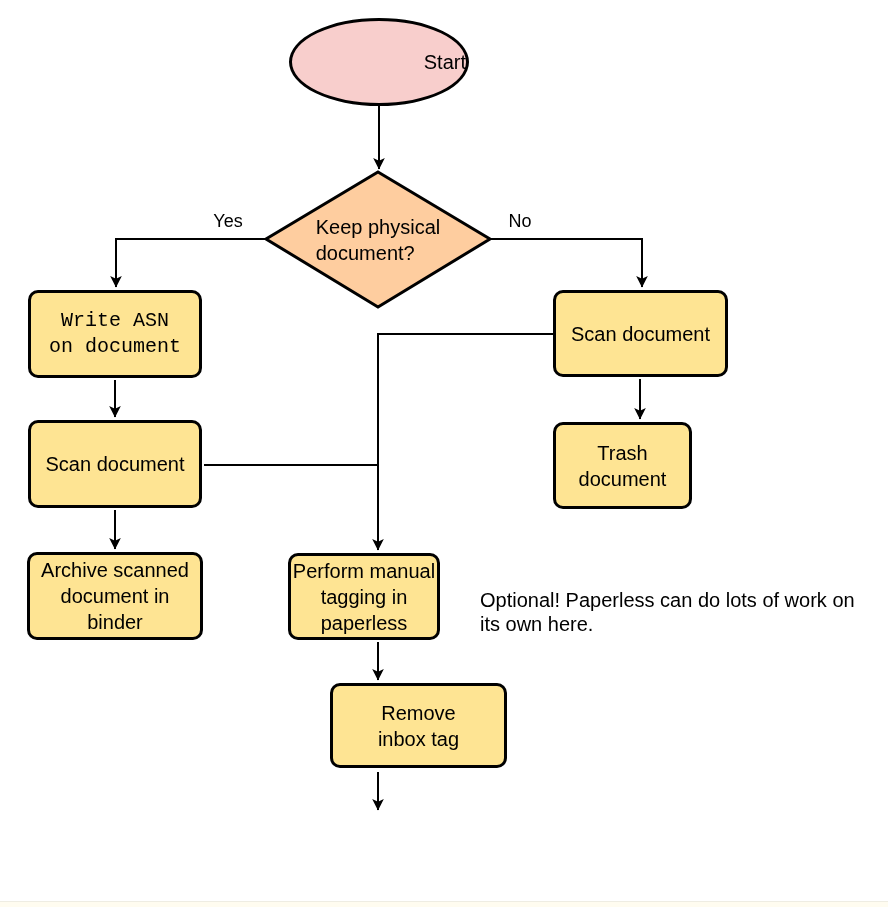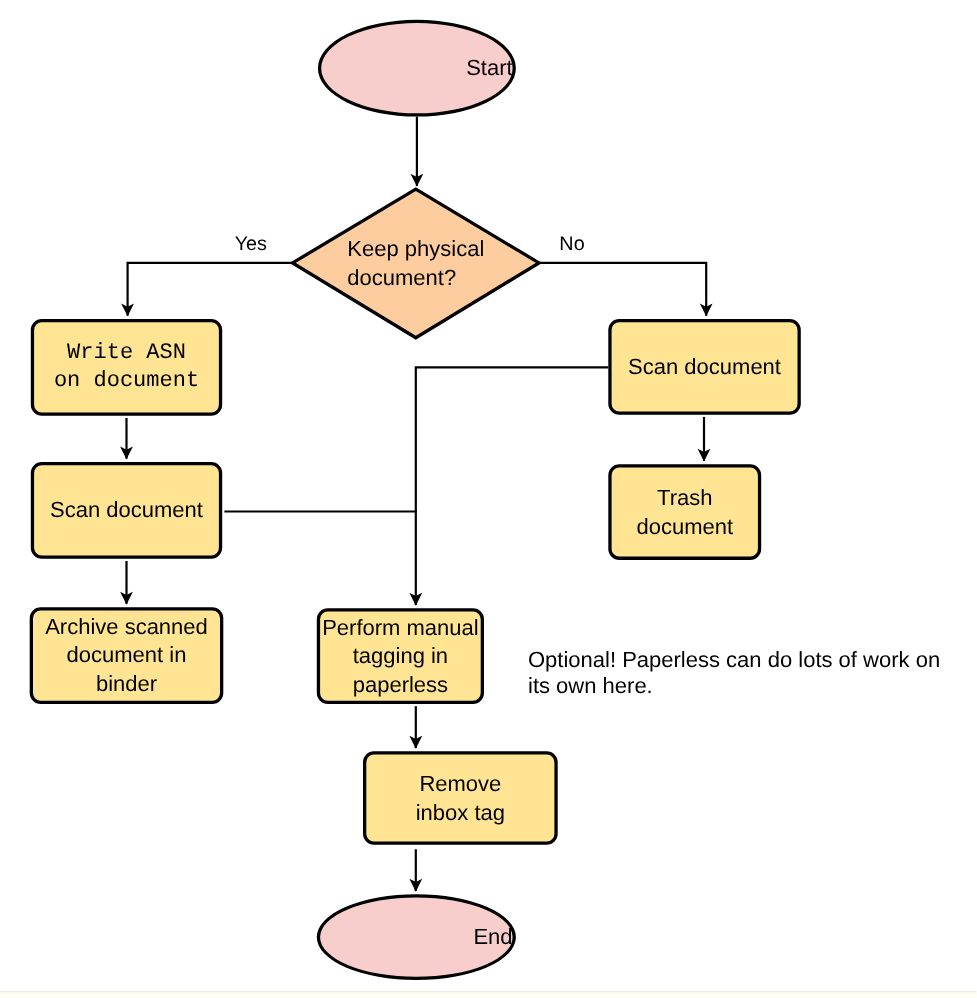--- a/index.html
+++ b/index.html
@@ -147,23 +147,20 @@
     <span>Perform manual
 tagging in
 paperless</span>
   </div>
 
   <div class="node process" style="left:290px; top:683px; width:177px; height:85px;margin-left:40px;">
     <span>Remove
 inbox tag</span>
   </div>
 
-  <div class="node terminator" style="left:288px; top:813px; width:181px; height:78px;">
-    <span>End</span>
-  </div>
 
   <div class="edge-label" style="left:206px; top:211px; width:44px;">Yes</div>
   <div class="edge-label" style="left:498px; top:211px; width:44px;">No</div>
 
   <div class="annotation" style="left:480px; top:588px; width:408px;">Optional! Paperless can do lots of work on
 its own here.</div>
 
   <div class="footer-strip"></div>
 
 </div>

